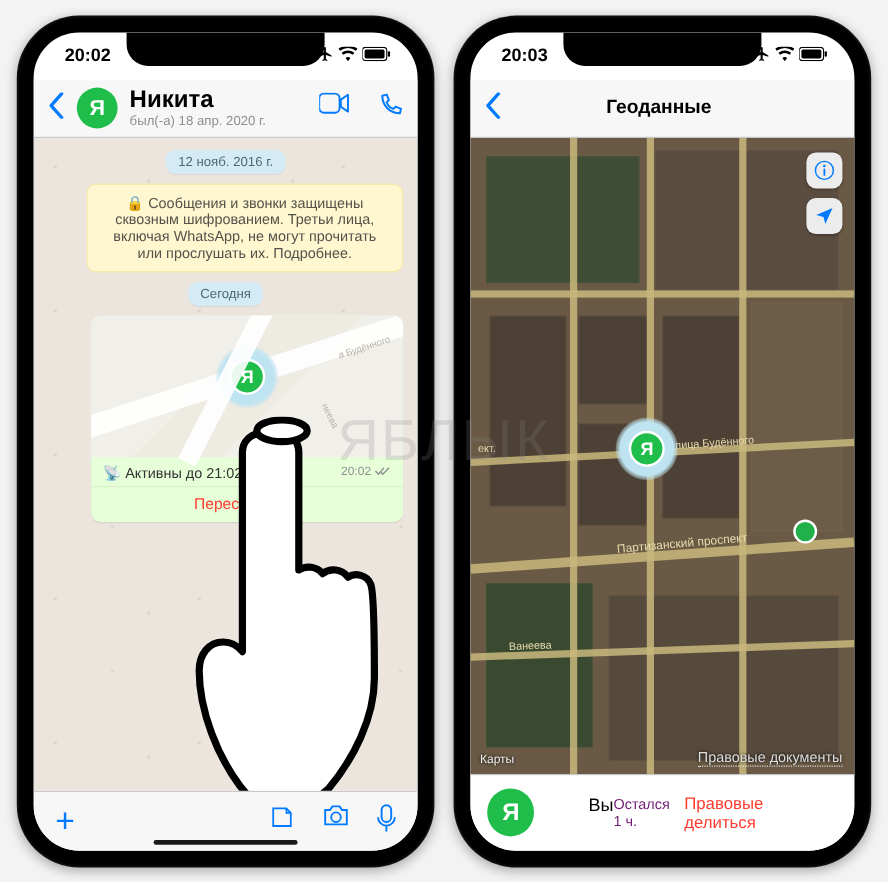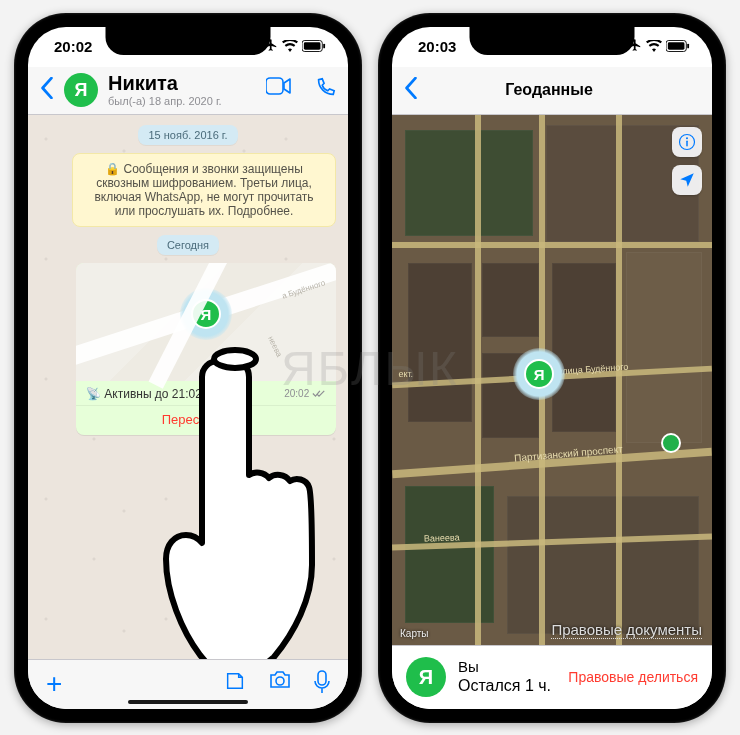--- a/index.html
+++ b/index.html
@@ -128,28 +128,28 @@
   .road{ position:absolute; background:#c9b97d; opacity:.85;}
   .roadv{ width:6px; top:0; bottom:0;}
   .roadh{ height:6px; left:0; right:0;}
   .label-road{ position:absolute; color:#e7dcae; font-size:9px; white-space:nowrap;}
   .map-ctrl{
     position:absolute; right:10px; width:30px; height:30px; border-radius:8px;
     background:rgba(250,250,252,.92); box-shadow:0 1px 2px rgba(0,0,0,.2);
     display:flex; align-items:center; justify-content:center; color:var(--wa-blue);
   }
   .map-attr{ position:absolute; left:8px; bottom:6px; font-size:10px; color:#eee; text-shadow:0 0 3px #000;text-align:center;}
-  .map-legal{ position:absolute; right:10px; bottom:6px; font-size:15px; color:#ddd; text-shadow:0 0 3px #000; border-bottom:1px dotted #ddd;}
+  .map-legal{ position:absolute; right:10px; bottom:6px; font-size:12px; color:#ddd; text-shadow:0 0 3px #000; border-bottom:1px dotted #ddd;}
   .bottom-card{
     height:64px; background:#fff; display:flex; align-items:center;
     padding:0 14px; gap:12px; flex:none; border-top:1px solid var(--divider);
   }
-  .bottom-card .txt{ flex:1; display:flex; flex-direction:column; line-height:1.2;}
+  .bottom-card .txt{ flex:1; display:flex; flex-direction:row; line-height:1.2;margin-left:33px;}
   .bottom-card .txt .p{ font-size:15px; font-weight:500; color:#000;}
-  .bottom-card .txt .s{ font-size:16px; color:#000000;}
+  .bottom-card .txt .s{ font-size:12px; color:#701a75;}
   .bottom-card .stop{ color:var(--wa-red); font-size:14px;}
   .home-ind{ position:absolute; bottom:5px; left:50%; transform:translateX(-50%); width:120px; height:4px; border-radius:3px; background:#000; opacity:.9; z-index:30;}
   .watermark{ position:absolute; left:50%; top:50%; transform:translate(-50%,-50%); font-size:48px; color:rgba(130,130,130,.22); font-weight:400; letter-spacing:2px; pointer-events:none; z-index:100;}
 </style>
 </head>
 <body>
 
 <div class="watermark">ЯБЛЫК</div>
 
 <div class="phone">
@@ -200,21 +200,21 @@
         <span>
           <svg width="22" height="22" viewBox="0 0 24 24">
               <path fill="none" stroke="#007aff" stroke-width="1.8" d="M5 3c0 9 7 16 16 16l1-4-5-2-2 2c-3-1-5-3-6-6l2-2-2-5-4 1z"></path>
             </svg>
         </span>
       </div>
     </div>
 
     <div class="chat">
       <div class="chat-bg"></div>
-      <div class="chip">15 нояб. 2016 г.</div>
+      <div class="chip">12 нояб. 2016 г.</div>
       <div class="notice">🔒 Сообщения и звонки защищены сквозным шифрованием. Третьи лица, включая WhatsApp, не могут прочитать или прослушать их. Подробнее.</div>
       <div class="chip">Сегодня</div>
 
       <div class="loc-card">
         <div class="loc-map">
           <span class="st1">а Будённого</span>
           <span class="st2">неева</span>
           <div class="beacon">
             <div class="dot">Я</div>
           </div>

